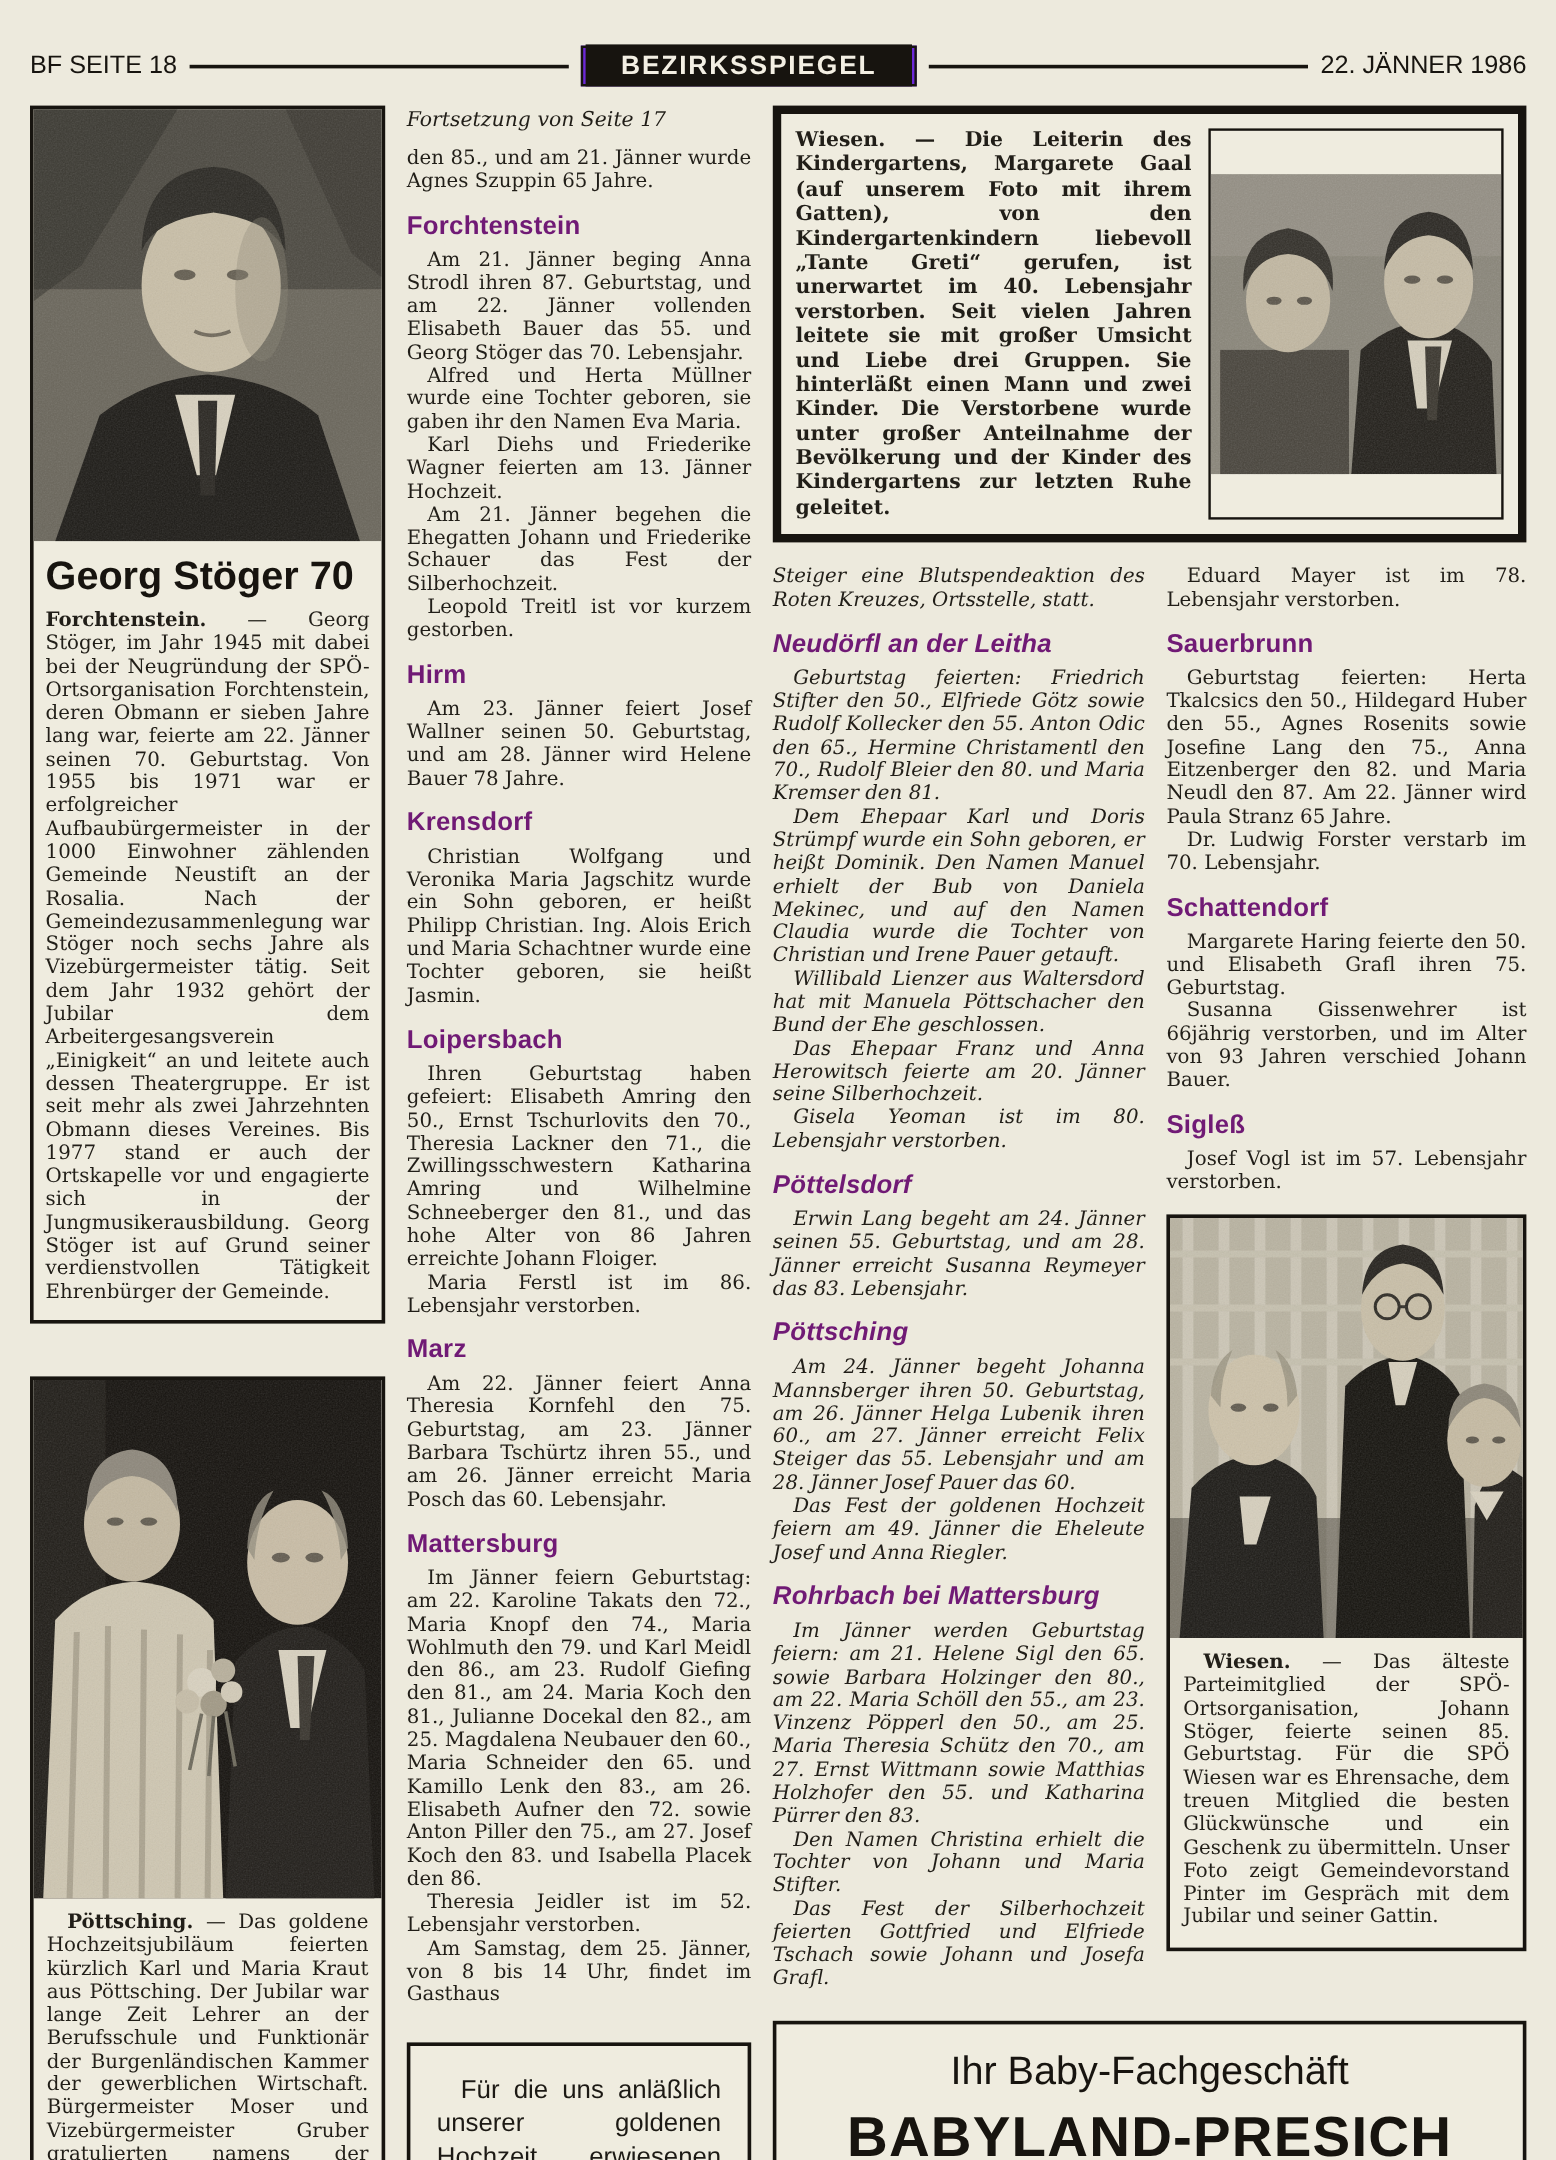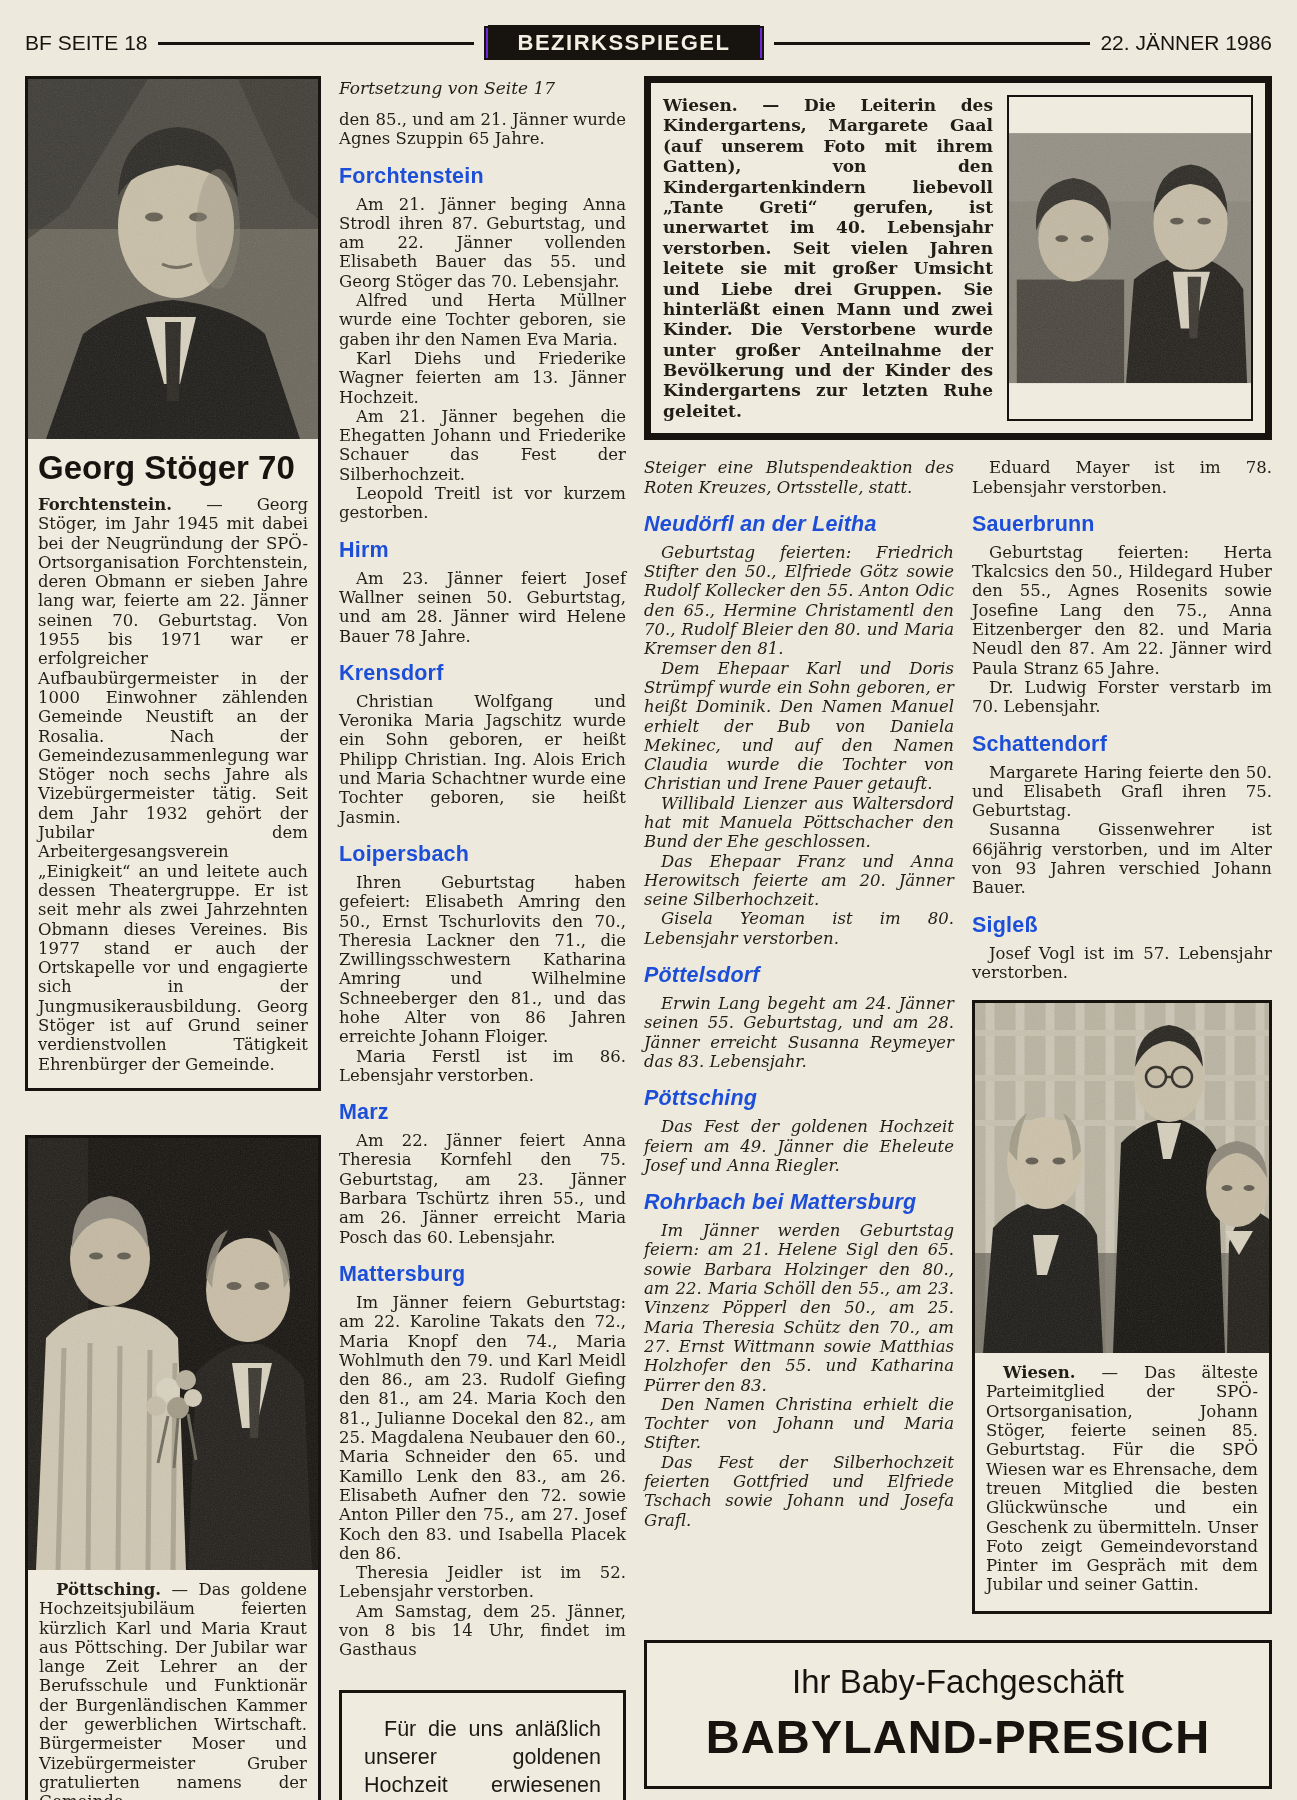--- a/index.html
+++ b/index.html
@@ -1,38 +1,38 @@
 <!DOCTYPE html>
 <html lang="de"><head>
 <meta charset="utf-8">
 <style>
   html,body{margin:0;padding:0;background:#cfcabb;}
   .page{width:1297px;height:1800px;box-sizing:border-box;background:#edeadd;
-        position:relative;padding:26px 25px 0 25px;overflow:hidden;
+        position:relative;padding:38px 25px 0 25px;overflow:hidden;
         font-family:"DejaVu Serif",serif;color:#211e18;}
   
   .masthead{display:flex;align-items:center;font-family:"Liberation Sans",sans-serif;
             font-size:21px;color:#17140f;white-space:nowrap;}
   .mast-rule{flex:1;height:3px;background:#17140f;margin:0 10px;}
   .mast-box{border:2px solid #17140f;background:#6d28d9;padding:2px;}
   .mast-box-inner{background:#17140f;color:#f3efe3;font-weight:bold;font-size:22px;
                   letter-spacing:1.5px;padding:5px 30px;}
   
   .content{display:flex;gap:18px;margin-top:16px;align-items:flex-start;}
   .c1{width:296px;flex:none;}
   .c2{width:287px;flex:none;}
   .rhalf{flex:1;display:flex;flex-direction:column;min-width:0;}
   .two{display:flex;gap:18px;align-items:flex-start;}
   .c3{width:310px;flex:none;font-style:italic;}
   .c4{flex:1;min-width:0;}
   
   .bp{font-size:16.5px;line-height:1.17;text-align:justify;margin:0;text-indent:17px;}
   .bp.noind{text-indent:0;}
   .shead{font-family:"Liberation Sans",sans-serif;font-weight:bold;font-size:21.5px;
-         margin:15px 0 6px;letter-spacing:.2px;color:#1d4ed8;}
+         margin:15px 0 6px;letter-spacing:.2px;color:#701a75;}
   .cont-note{font-style:italic;font-size:17px;margin:2px 0 12px;}
   
   .framebox{border:3px solid #17140f;background:#efecdf;}
   .framebox svg{display:block;width:100%;}
   .stoeger-text{padding:6px 10px 14px;}
   .stoeger-headline{font-family:"Liberation Sans",sans-serif;font-weight:bold;
                     font-size:33px;margin:4px 0 8px;color:#17140f;}
   .caption{padding:10px 11px 16px;}
   .dl{font-weight:bold;}
   .couple-box{margin-top:44px;}
@@ -213,20 +213,21 @@
           <p class="bp">Geburtstag feierten: Friedrich Stifter den 50., Elfriede Götz sowie Rudolf Kollecker den 55. Anton Odic den 65., Hermine Christamentl den 70., Rudolf Bleier den 80. und Maria Kremser den 81.</p>
           <p class="bp">Dem Ehepaar Karl und Doris Strümpf wurde ein Sohn geboren, er heißt Dominik. Den Namen Manuel erhielt der Bub von Daniela Mekinec, und auf den Namen Claudia wurde die Tochter von Christian und Irene Pauer getauft.</p>
           <p class="bp">Willibald Lienzer aus Waltersdord hat mit Manuela Pöttschacher den Bund der Ehe geschlossen.</p>
           <p class="bp">Das Ehepaar Franz und Anna Herowitsch feierte am 20. Jänner seine Silberhochzeit.</p>
           <p class="bp">Gisela Yeoman ist im 80. Lebensjahr verstorben.</p>
 
           <h2 class="shead">Pöttelsdorf</h2>
           <p class="bp">Erwin Lang begeht am 24. Jänner seinen 55. Geburtstag, und am 28. Jänner erreicht Susanna Reymeyer das 83. Lebensjahr.</p>
 
           <h2 class="shead">Pöttsching</h2>
+          <p class="bp">Am 24. Jänner begeht Johanna Mannsberger ihren 50. Geburtstag, am 26. Jänner Helga Lubenik ihren 60., am 27. Jänner erreicht Felix Steiger das 55. Lebensjahr und am 28. Jänner Josef Pauer das 60.</p>
           <p class="bp">Das Fest der goldenen Hochzeit feiern am 49. Jänner die Eheleute Josef und Anna Riegler.</p>
 
           <h2 class="shead">Rohrbach bei Mattersburg</h2>
           <p class="bp">Im Jänner werden Geburtstag feiern: am 21. Helene Sigl den 65. sowie Barbara Holzinger den 80., am 22. Maria Schöll den 55., am 23. Vinzenz Pöpperl den 50., am 25. Maria Theresia Schütz den 70., am 27. Ernst Wittmann sowie Matthias Holzhofer den 55. und Katharina Pürrer den 83.</p>
           <p class="bp">Den Namen Christina erhielt die Tochter von Johann und Maria Stifter.</p>
           <p class="bp">Das Fest der Silberhochzeit feierten Gottfried und Elfriede Tschach sowie Johann und Josefa Grafl.</p>
         </div>
 
         <div class="c4">
           <p class="bp">Eduard Mayer ist im 78. Lebensjahr verstorben.</p>

